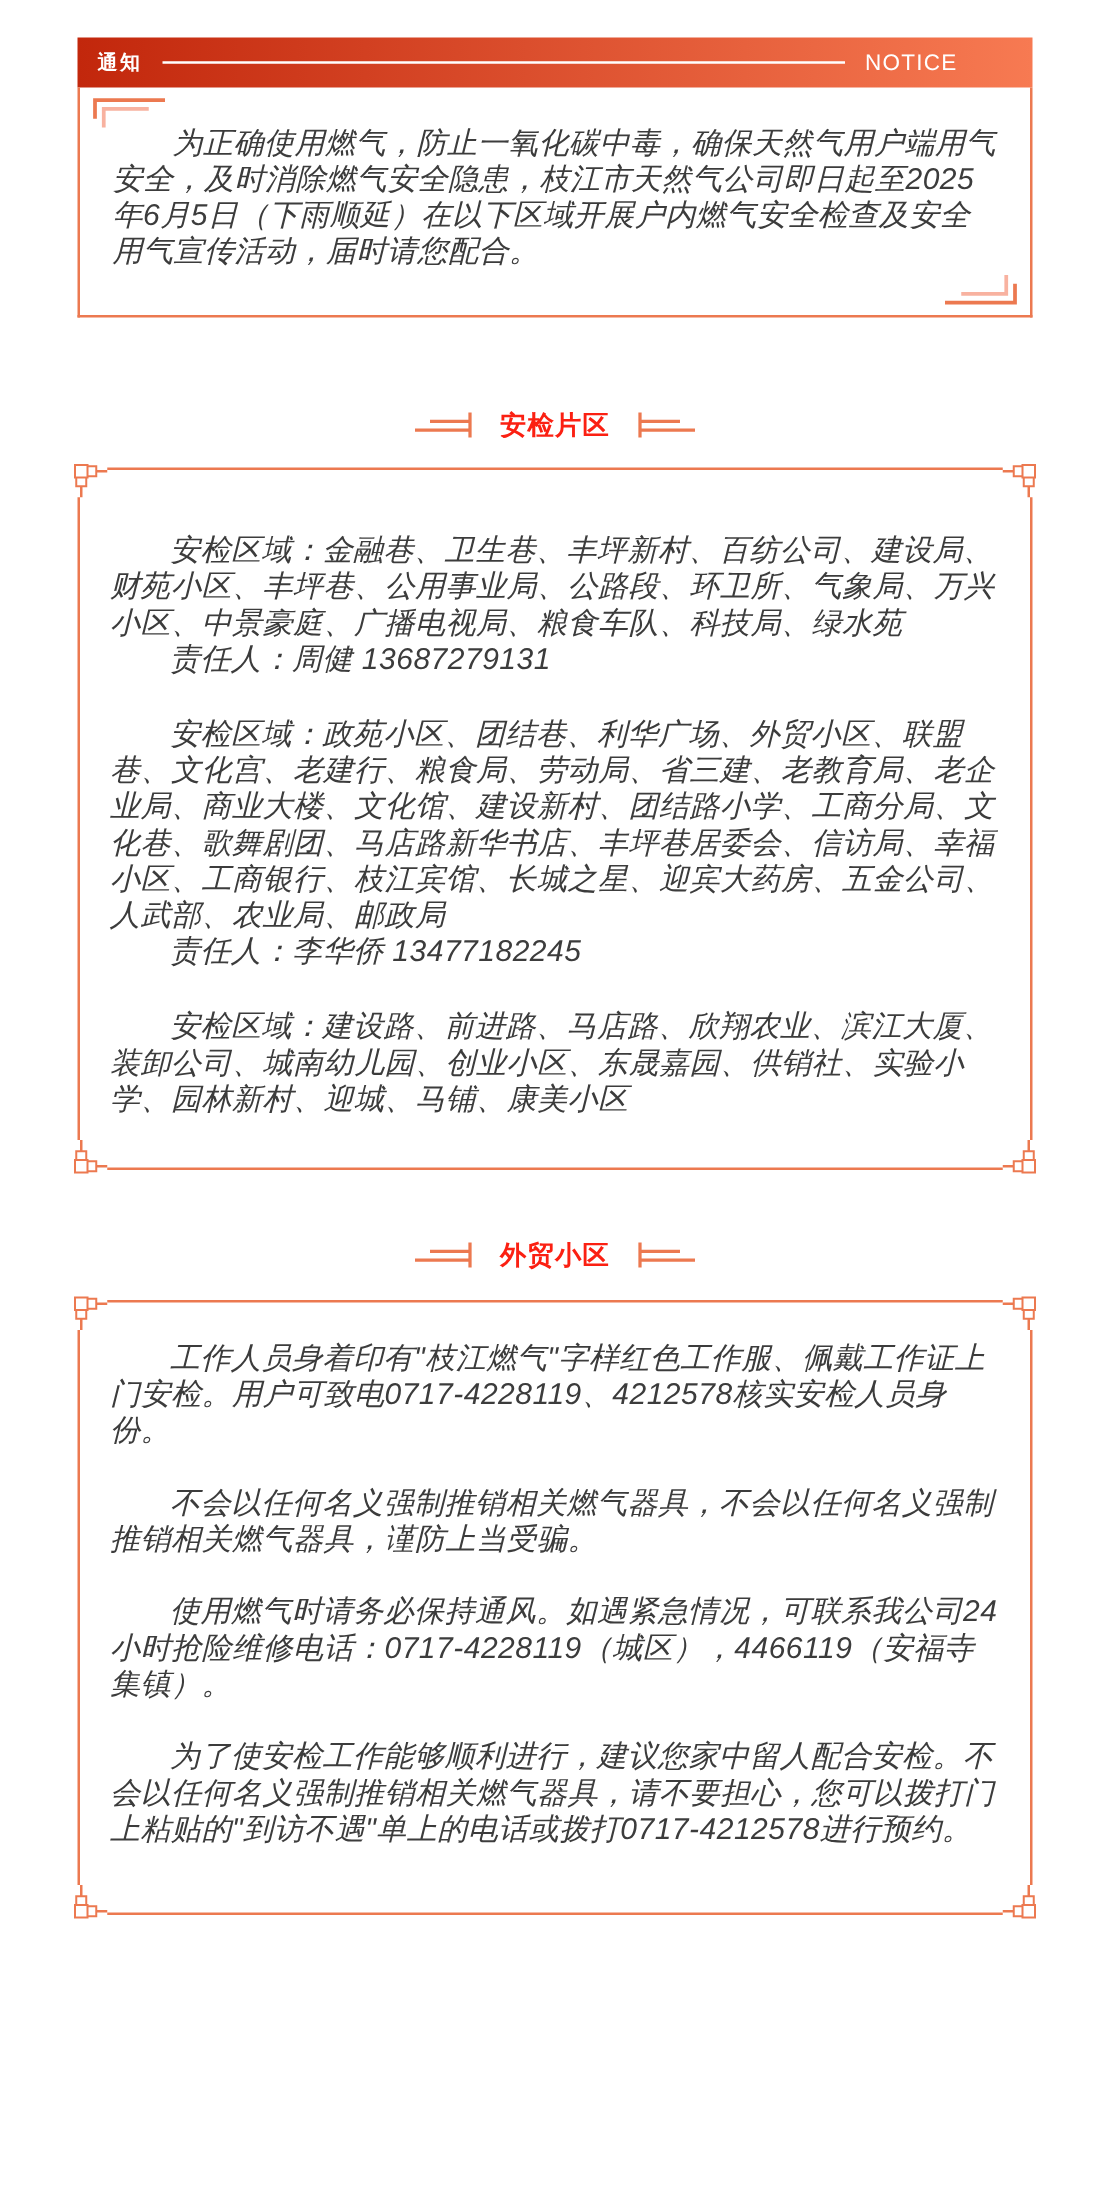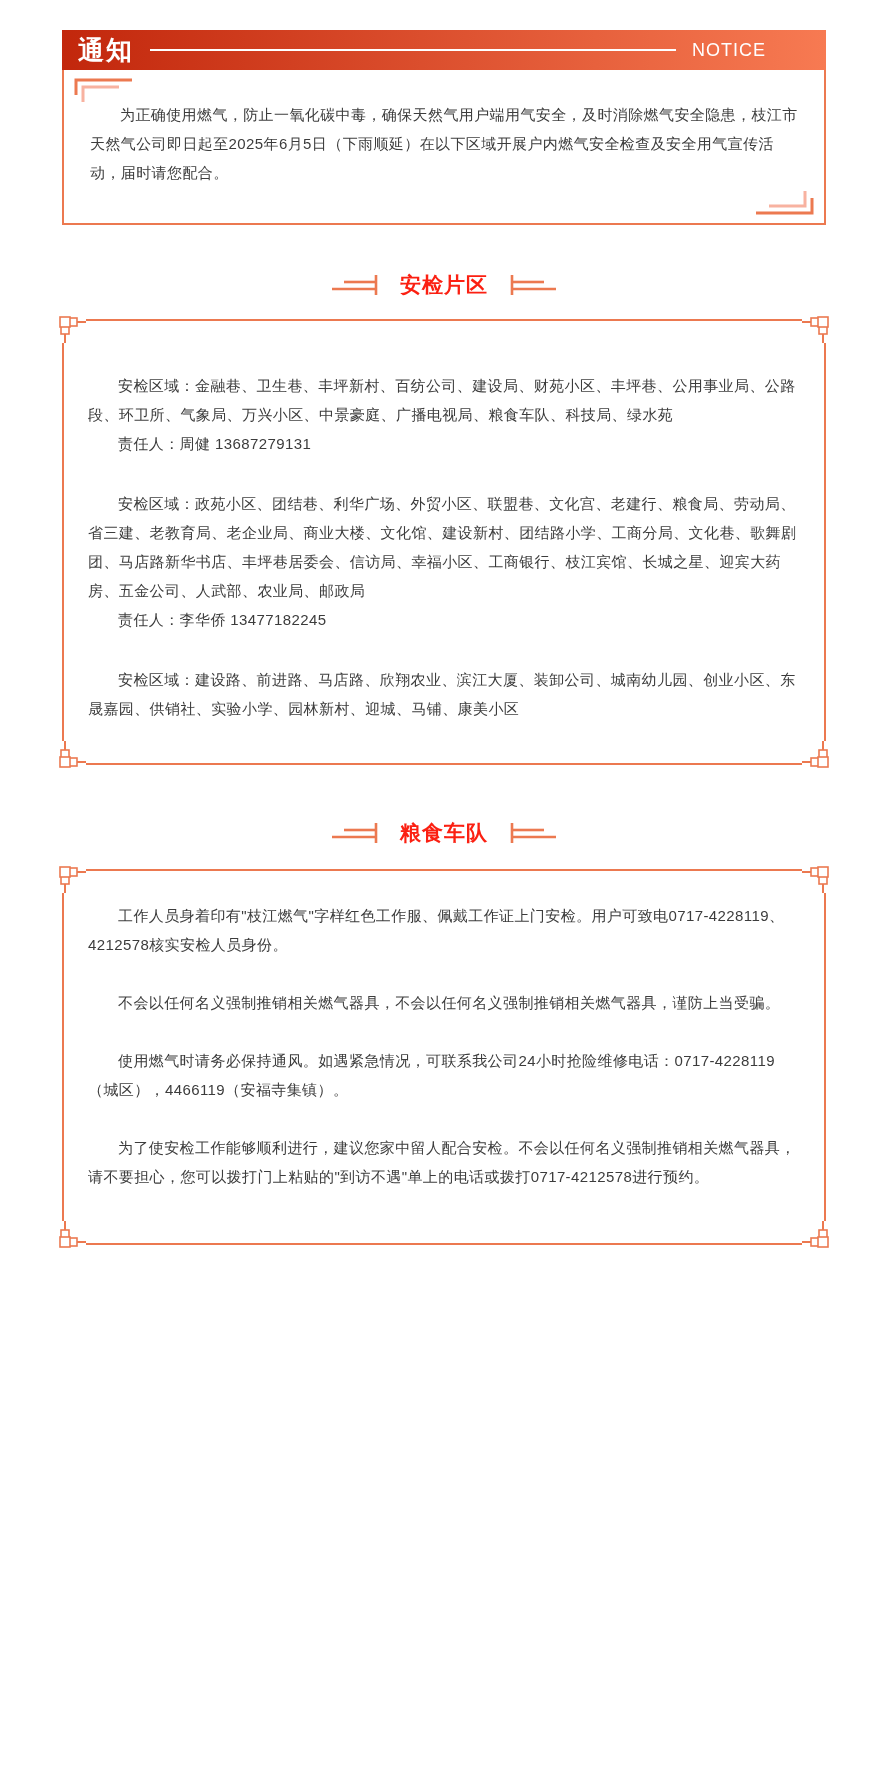--- a/index.html
+++ b/index.html
@@ -15,49 +15,50 @@
   body{width:888px;font-family:"Liberation Sans","DejaVu Sans",sans-serif;color:var(--text);}
   .page{width:764px;margin:0 auto;padding-top:30px;padding-bottom:36px;}
 
   
   .header-bar{
     height:40px;
     background:linear-gradient(90deg,var(--grad-left),var(--grad-right));
     display:flex;align-items:center;
     padding:0 60px 0 16px;
   }
-  .header-title{color:#fff;font-size:26px;font-weight:bold;letter-spacing:2px;white-space:nowrap;}
+  .header-title{color:#fff;font-size:16px;font-weight:bold;letter-spacing:2px;white-space:nowrap;}
   .header-line{flex:1;height:2px;background:#ffffff;margin:0 16px;}
   .header-subtitle{color:#fff;font-size:18px;letter-spacing:1px;white-space:nowrap;}
 
   
   .intro-box{
     border:2px solid var(--accent);
     border-top:none;
     position:relative;
     padding:30px 26px 36px;
   }
   .angle-mark{position:absolute;width:60px;height:30px;}
   .angle-mark.tl{top:8px;left:10px;}
   .angle-mark.br{bottom:8px;right:10px;transform:rotate(180deg);}
   .body-text{
     margin:0;
-    font-size:15px;
+    font-size:24px;
     line-height:29px;
     letter-spacing:0.4px;
     text-indent:2em;
     color:var(--text);
+    font-style:italic;
   }
 
   
   .section-head{
     display:flex;align-items:center;justify-content:center;
     gap:12px;
   }
-  .section-head.first{margin:46px 0 20px;}
+  .section-head.first{margin:72px 0 20px;}
   .section-head.second{margin:54px 0 22px;}
   .section-title{color:var(--title-red);font-size:21px;font-weight:bold;letter-spacing:1px;}
   .bracket{width:56px;height:24px;}
 
   
   .ornate-box{
     border:2px solid var(--accent);
     position:relative;
   }
   .zones-box{padding:50px 24px 40px;}
@@ -152,21 +153,21 @@
       <rect x="4" y="4" width="10" height="10" fill="#ffffff" style="stroke:var(--accent)" stroke-width="1.6"></rect>
     </svg>
   </div>
 
   <div class="section-head second">
     <svg class="bracket" viewBox="0 0 56 24">
       <path d="M0,16 H44" fill="none" style="stroke:var(--accent)" stroke-width="2.6"></path>
       <path d="M12,9 H44" fill="none" style="stroke:var(--accent)" stroke-width="2.6"></path>
       <path d="M44,2 V22" fill="none" style="stroke:var(--accent)" stroke-width="2.6"></path>
     </svg>
-    <span class="section-title">粮食车队</span>
+    <span class="section-title">外贸小区</span>
     <svg class="bracket" viewBox="0 0 56 24" style="transform:scaleX(-1)">
       <path d="M0,16 H44" fill="none" style="stroke:var(--accent)" stroke-width="2.6"></path>
       <path d="M12,9 H44" fill="none" style="stroke:var(--accent)" stroke-width="2.6"></path>
       <path d="M44,2 V22" fill="none" style="stroke:var(--accent)" stroke-width="2.6"></path>
     </svg>
   </div>
 
   <div class="ornate-box tips-box">
     <svg class="corner tl" viewBox="0 0 30 30">
       <rect x="0" y="0" width="30" height="30" fill="#ffffff"></rect>

